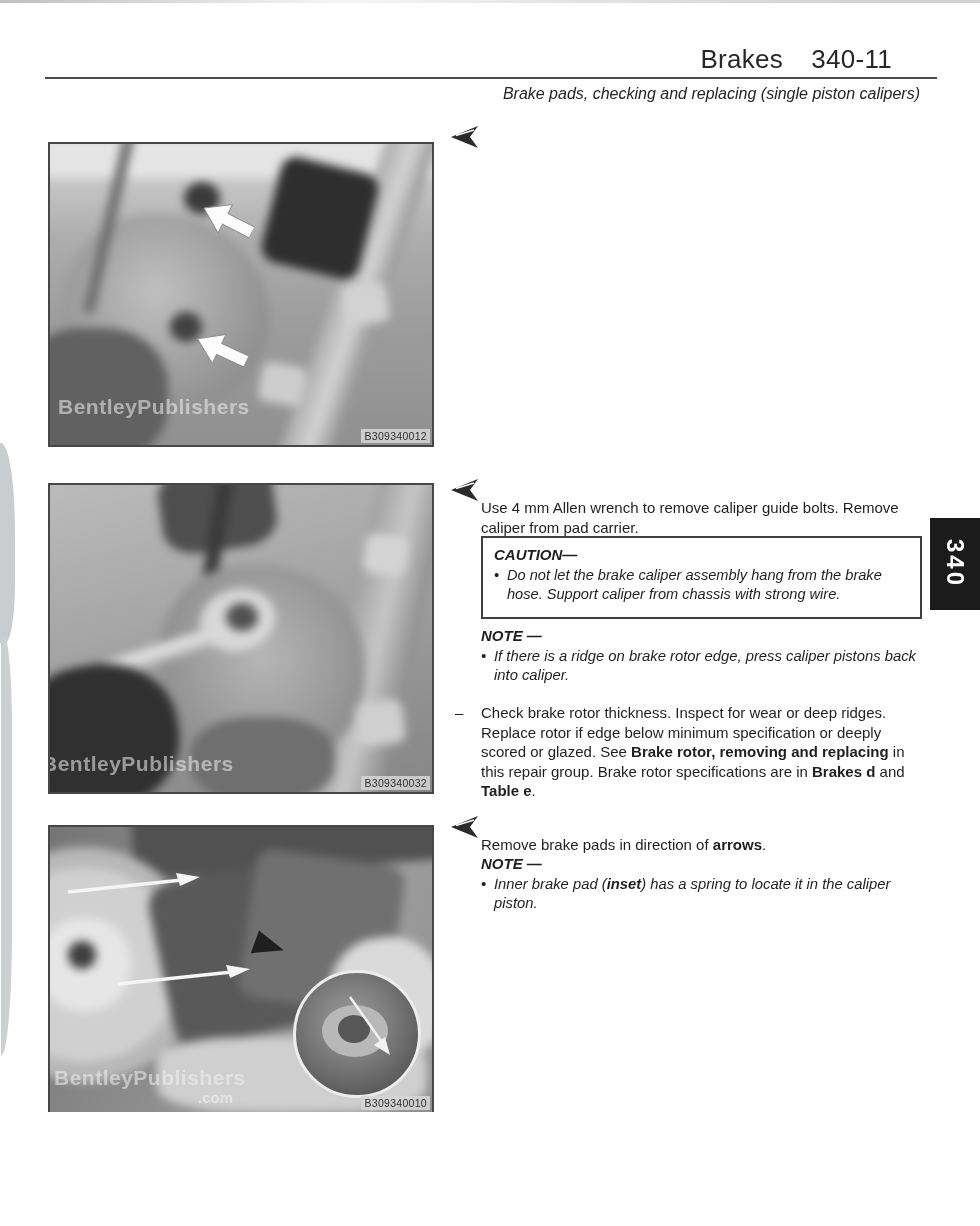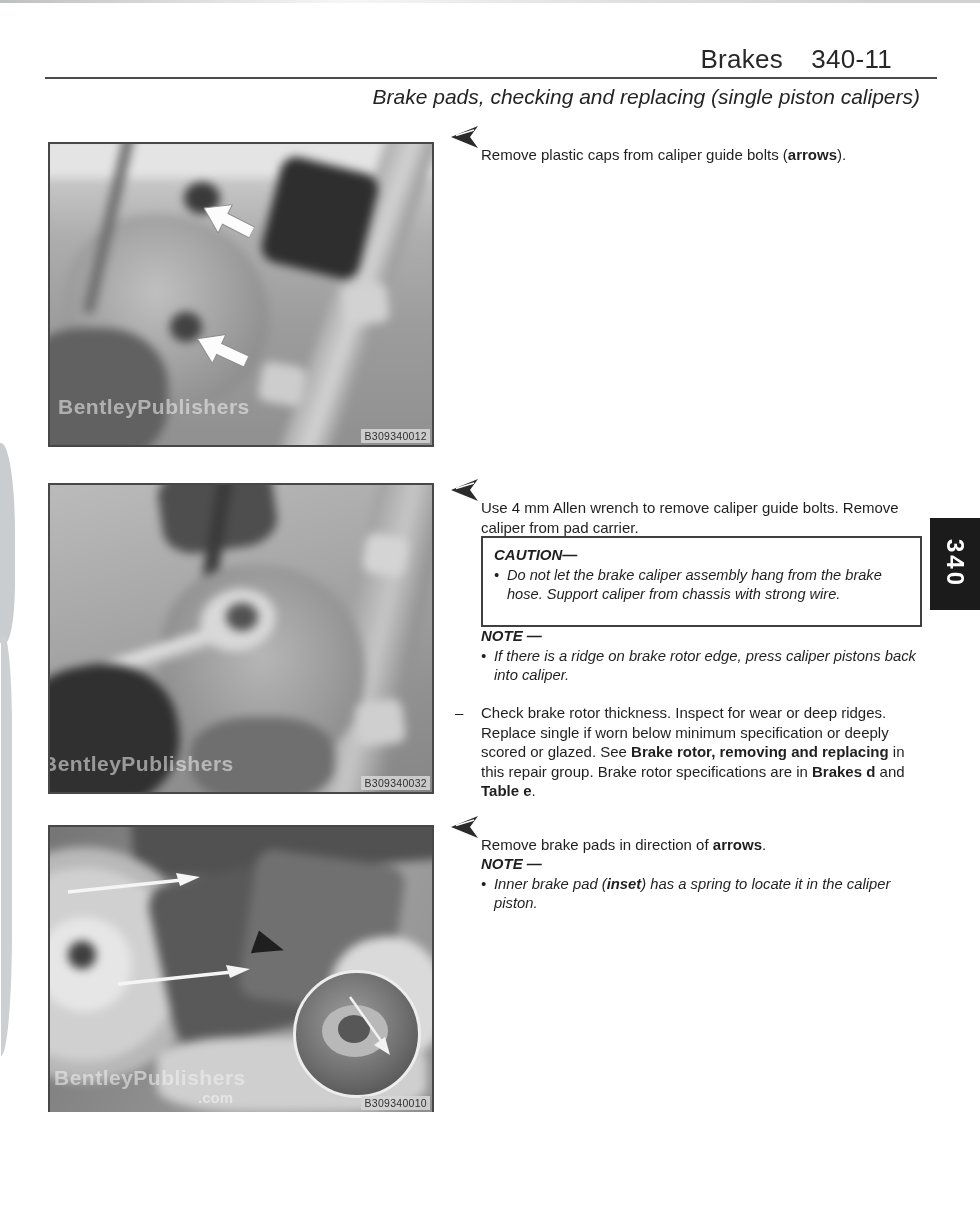--- a/index.html
+++ b/index.html
@@ -11,21 +11,21 @@
     background:linear-gradient(90deg,rgba(110,115,118,.45),rgba(190,192,194,.15) 35%,rgba(150,154,156,.25) 55%,rgba(120,124,127,.35) 90%);}
   .edge-blob1{position:absolute;left:0;top:443px;width:15px;height:200px;background:#c9cdd0;
     border-radius:0 14px 10px 0 / 0 90px 60px 0;}
   .edge-blob2{position:absolute;left:1px;top:636px;width:11px;height:420px;background:#ccd0d2;
     border-radius:0 10px 14px 0 / 0 120px 160px 0;}
 
   
   .hdr-title{position:absolute;top:44px;right:88px;font-size:26px;color:#272727;letter-spacing:.3px;white-space:nowrap;}
   .hdr-title .gap{display:inline-block;width:28px;}
   .hdr-rule{position:absolute;left:45px;top:77px;width:892px;height:2px;background:#4a4a4a;}
-  .hdr-sub{position:absolute;top:85px;right:60px;font-size:21px;font-style:italic;color:#242424;white-space:nowrap;}
+  .hdr-sub{position:absolute;top:85px;right:60px;font-size:16px;font-style:italic;color:#242424;white-space:nowrap;}
 
   
   .tab{position:absolute;left:930px;top:518px;width:50px;height:92px;background:#1b1b1b;
        display:flex;align-items:center;justify-content:center;}
   .tab span{writing-mode:vertical-rl;font-size:24px;font-weight:bold;color:#fff;letter-spacing:3px;}
 
   
   .photo{position:absolute;left:48px;width:382px;margin:0;border:2px solid #474747;background:#9a9a9a;overflow:hidden;}
   .photo1{top:142px;height:301px}.photo2{top:483px;height:307px}.photo3{top:825px;height:285px}
   .blur{position:absolute;inset:-8px;filter:blur(5px);}
@@ -89,21 +89,21 @@
     border-bottom:14px solid transparent;border-left:30px solid #1f1f1f;transform:rotate(20deg);}
 
   
   .callout{position:absolute;width:27px;height:22px;}
   .c1{left:451px;top:126px}.c2{left:451px;top:479px}.c3{left:451px;top:816px}
   .txt{position:absolute;left:481px;width:443px;font-size:15px;line-height:19.5px;color:#1f1f1f;}
   .t1{top:130px}.t2{top:483px}.t4{top:820px}
   .b{font-weight:bold;}
   .it{font-style:italic;}
   .cau{position:absolute;left:481px;top:536px;width:441px;box-sizing:border-box;border:2px solid #3f3f3f;
-       padding:7px 10px 21px 11px;font-size:14.6px;line-height:19px;}
+       padding:7px 10px 13px 11px;font-size:14.6px;line-height:19px;}
   .blk-title{font-weight:bold;font-style:italic;font-size:15px;}
   .bul{display:flex;margin-top:2px;}
   .bul .bchar{width:13px;flex:none;}
   .note{position:absolute;left:481px;font-size:14.8px;line-height:19px;}
   .n1{top:626px;width:447px}.n2{top:854px;width:434px}
   .dashrow{position:absolute;left:455px;top:703px;width:470px;display:flex;font-size:15px;line-height:19.5px;}
   .dashrow .dchar{width:26px;flex:none;}
 </style>
 </head>
 <body>
@@ -207,21 +207,20 @@
     <span class="wm2" style="left:148px;bottom:6px;">.com</span>
     <span class="pid">B309340010</span>
   </figure>
 
   <div class="callout c1">
     <svg width="27" height="22" viewBox="0 0 27 22">
         <polygon points="0,11 27,0 19,11 27,22" fill="#2b2b2b"></polygon>
         <line x1="5" y1="9.5" x2="23" y2="4" stroke="#ffffff" stroke-width="1.4"></line>
       </svg>
   </div>
-  <p class="txt t1"><span>Remove plastic caps from caliper guide bolts (</span><span class="b">arrows</span><span>).</span></p>
 
   <div class="callout c2">
     <svg width="27" height="22" viewBox="0 0 27 22">
         <polygon points="0,11 27,0 19,11 27,22" fill="#2b2b2b"></polygon>
         <line x1="5" y1="9.5" x2="23" y2="4" stroke="#ffffff" stroke-width="1.4"></line>
       </svg>
   </div>
   <p class="txt t2">Use 4 mm Allen wrench to remove caliper guide bolts. Remove caliper from pad carrier.</p>
 
   <div class="cau it">
@@ -235,21 +234,21 @@
   <div class="note n1 it">
     <div class="blk-title">NOTE —</div>
     <div class="bul">
         <span class="bchar">•</span>
         <span>If there is a ridge on brake rotor edge, press caliper pistons back into caliper.</span>
       </div>
   </div>
 
   <div class="dashrow">
     <span class="dchar">–</span>
-    <span><span>Check brake rotor thickness. Inspect for wear or deep ridges. Replace single if worn below minimum specification or deeply scored or glazed. See </span><span class="b">Brake rotor, removing and replacing</span><span> in this repair group. Brake rotor specifications are in </span><span class="b">Brakes d</span><span> and </span><span class="b">Table e</span><span>.</span></span>
+    <span><span>Check brake rotor thickness. Inspect for wear or deep ridges. Replace rotor if edge below minimum specification or deeply scored or glazed. See </span><span class="b">Brake rotor, removing and replacing</span><span> in this repair group. Brake rotor specifications are in </span><span class="b">Brakes d</span><span> and </span><span class="b">Table e</span><span>.</span></span>
   </div>
 
   <div class="callout c3">
     <svg width="27" height="22" viewBox="0 0 27 22">
         <polygon points="0,11 27,0 19,11 27,22" fill="#2b2b2b"></polygon>
         <line x1="5" y1="9.5" x2="23" y2="4" stroke="#ffffff" stroke-width="1.4"></line>
       </svg>
   </div>
   <p class="txt t4"><span>Remove brake pads in direction of </span><span class="b">arrows</span><span>.</span></p>
 

